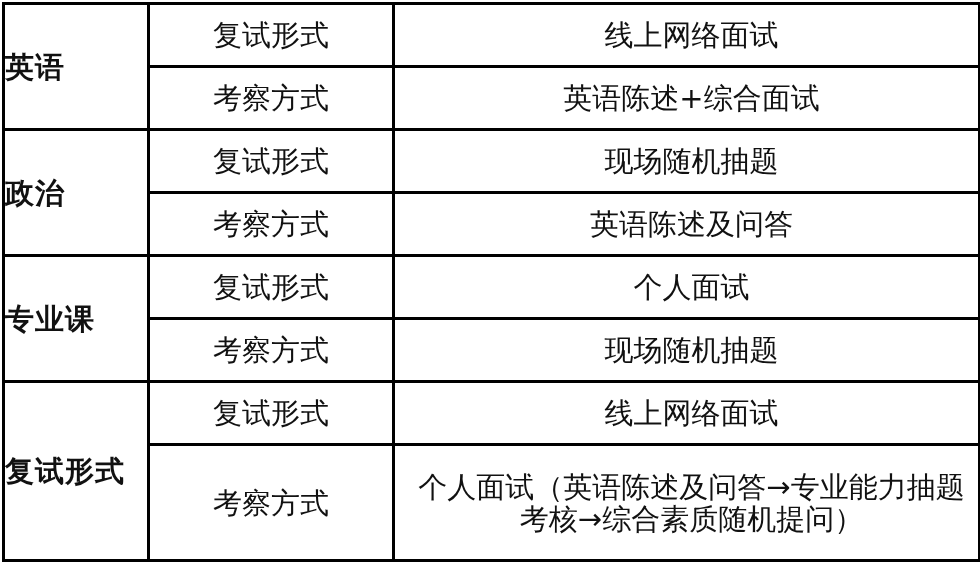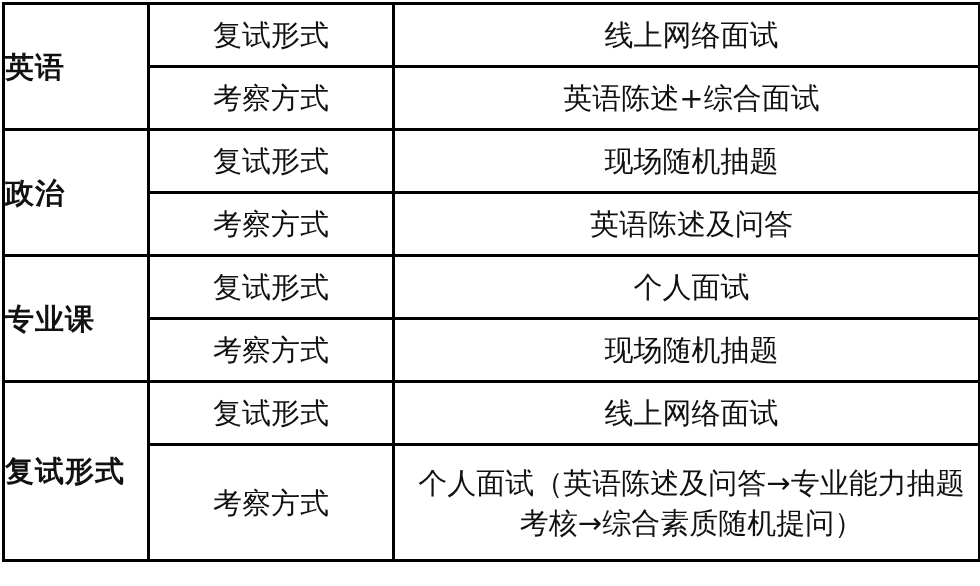--- a/index.html
+++ b/index.html
@@ -41,21 +41,21 @@
       text-align: center;
       height: 60px;
     }
     td.value {
       text-align: center;
       padding-left: 20px !important;
       padding-right: 10px !important;
     }
     tr.tall td.field { height: 113px; }
     td.value.multi {
-      line-height: 40px;
+      line-height: 32px;
     }
   </style>
 </head>
 <body>
 
 <table class="exam-table">
   <colgroup>
     <col class="c-subject">
     <col class="c-field">
     <col class="c-value">

